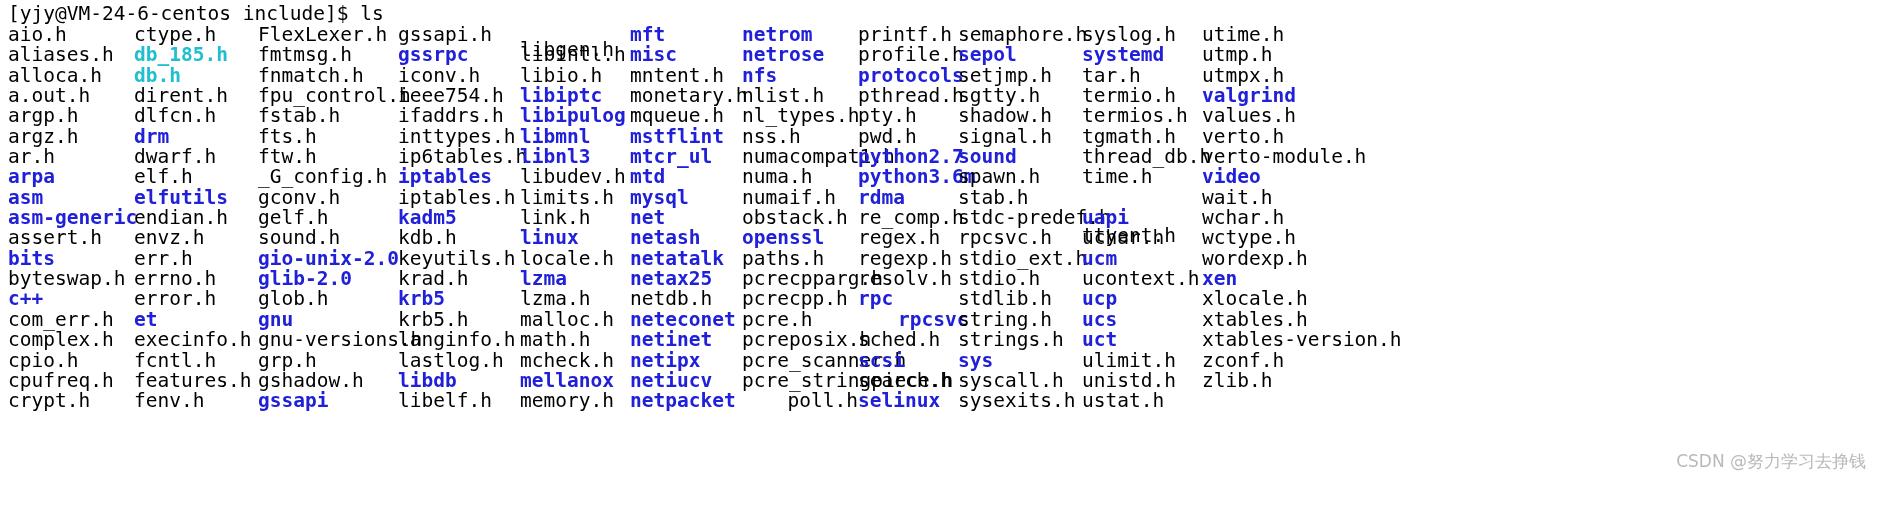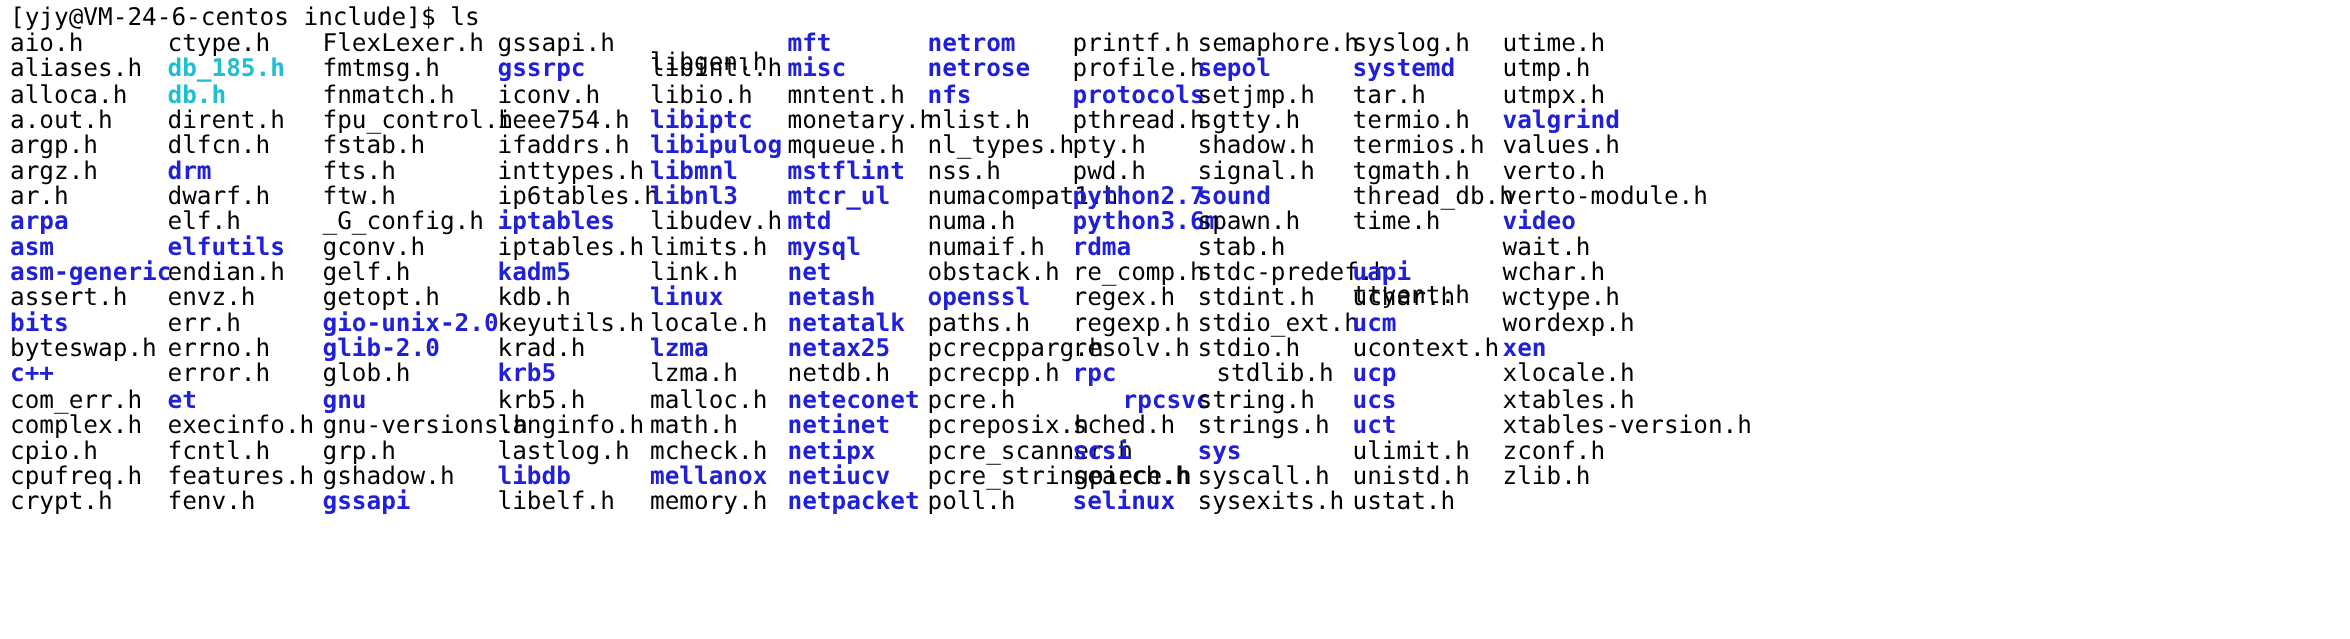--- a/index.html
+++ b/index.html
@@ -130,21 +130,21 @@
       <span class="cell f-file" style="grid-area: 1 / 3;">FlexLexer.h</span>
       <span class="cell f-file" style="grid-area: 2 / 3;">fmtmsg.h</span>
       <span class="cell f-file" style="grid-area: 3 / 3;">fnmatch.h</span>
       <span class="cell f-file" style="grid-area: 4 / 3;">fpu_control.h</span>
       <span class="cell f-file" style="grid-area: 5 / 3;">fstab.h</span>
       <span class="cell f-file" style="grid-area: 6 / 3;">fts.h</span>
       <span class="cell f-file" style="grid-area: 7 / 3;">ftw.h</span>
       <span class="cell f-file" style="grid-area: 8 / 3;">_G_config.h</span>
       <span class="cell f-file" style="grid-area: 9 / 3;">gconv.h</span>
       <span class="cell f-file" style="grid-area: 10 / 3;">gelf.h</span>
-      <span class="cell f-file" style="grid-area: 11 / 3;">getopt.h</span>
+      <span class="cell f-file" style="grid-area: 11 / 3;">sound.h</span>
       <span class="cell f-dir" style="grid-area: 12 / 3;">gio-unix-2.0</span>
       <span class="cell f-dir" style="grid-area: 13 / 3;">glib-2.0</span>
       <span class="cell f-file" style="grid-area: 14 / 3;">glob.h</span>
       <span class="cell f-dir" style="grid-area: 15 / 3;">gnu</span>
       <span class="cell f-file" style="grid-area: 16 / 3;">gnu-versions.h</span>
       <span class="cell f-file" style="grid-area: 17 / 3;">grp.h</span>
       <span class="cell f-file" style="grid-area: 18 / 3;">gshadow.h</span>
       <span class="cell f-dir" style="grid-area: 19 / 3;">gssapi</span>
       <span class="cell f-file" style="grid-area: 1 / 4;">gssapi.h</span>
       <span class="cell f-dir" style="grid-area: 2 / 4;">gssrpc</span>
@@ -214,21 +214,21 @@
       <span class="cell f-file" style="grid-area: 9 / 7;">numaif.h</span>
       <span class="cell f-file" style="grid-area: 10 / 7;">obstack.h</span>
       <span class="cell f-dir" style="grid-area: 11 / 7;">openssl</span>
       <span class="cell f-file" style="grid-area: 12 / 7;">paths.h</span>
       <span class="cell f-file" style="grid-area: 13 / 7;">pcrecpparg.h</span>
       <span class="cell f-file" style="grid-area: 14 / 7;">pcrecpp.h</span>
       <span class="cell f-file" style="grid-area: 15 / 7;">pcre.h</span>
       <span class="cell f-file" style="grid-area: 16 / 7;">pcreposix.h</span>
       <span class="cell f-file" style="grid-area: 17 / 7;">pcre_scanner.h</span>
       <span class="cell f-file" style="grid-area: 18 / 7;">pcre_stringpiece.h</span>
-      <span class="cell f-file" style="grid-area: 19 / 7;">poll.h</span>
+      <span class="cell f-file" style="grid-area: 19 / 7; text-align: right;">poll.h</span>
       <span class="cell f-file" style="grid-area: 1 / 8;">printf.h</span>
       <span class="cell f-file" style="grid-area: 2 / 8;">profile.h</span>
       <span class="cell f-dir" style="grid-area: 3 / 8;">protocols</span>
       <span class="cell f-file" style="grid-area: 4 / 8;">pthread.h</span>
       <span class="cell f-file" style="grid-area: 5 / 8;">pty.h</span>
       <span class="cell f-file" style="grid-area: 6 / 8;">pwd.h</span>
       <span class="cell f-dir" style="grid-area: 7 / 8;">python2.7</span>
       <span class="cell f-dir" style="grid-area: 8 / 8;">python3.6m</span>
       <span class="cell f-dir" style="grid-area: 9 / 8;">rdma</span>
       <span class="cell f-file" style="grid-area: 10 / 8;">re_comp.h</span>
@@ -244,24 +244,24 @@
       <span class="cell f-file" style="grid-area: 1 / 9;">semaphore.h</span>
       <span class="cell f-dir" style="grid-area: 2 / 9;">sepol</span>
       <span class="cell f-file" style="grid-area: 3 / 9;">setjmp.h</span>
       <span class="cell f-file" style="grid-area: 4 / 9;">sgtty.h</span>
       <span class="cell f-file" style="grid-area: 5 / 9;">shadow.h</span>
       <span class="cell f-file" style="grid-area: 6 / 9;">signal.h</span>
       <span class="cell f-dir" style="grid-area: 7 / 9;">sound</span>
       <span class="cell f-file" style="grid-area: 8 / 9;">spawn.h</span>
       <span class="cell f-file" style="grid-area: 9 / 9;">stab.h</span>
       <span class="cell f-file" style="grid-area: 10 / 9;">stdc-predef.h</span>
-      <span class="cell f-file" style="grid-area: 11 / 9;">stdint.h</span>
+      <span class="cell f-file" style="grid-area: 11 / 9;">rpcsvc.h</span>
       <span class="cell f-file" style="grid-area: 12 / 9;">stdio_ext.h</span>
       <span class="cell f-file" style="grid-area: 13 / 9;">stdio.h</span>
-      <span class="cell f-file" style="grid-area: 14 / 9; text-align: center;">stdlib.h</span>
+      <span class="cell f-file" style="grid-area: 14 / 9;">stdlib.h</span>
       <span class="cell f-file" style="grid-area: 15 / 9;">string.h</span>
       <span class="cell f-file" style="grid-area: 16 / 9;">strings.h</span>
       <span class="cell f-dir" style="grid-area: 17 / 9;">sys</span>
       <span class="cell f-file" style="grid-area: 18 / 9;">syscall.h</span>
       <span class="cell f-file" style="grid-area: 19 / 9;">sysexits.h</span>
       <span class="cell f-file" style="grid-area: 1 / 10;">syslog.h</span>
       <span class="cell f-dir" style="grid-area: 2 / 10;">systemd</span>
       <span class="cell f-file" style="grid-area: 3 / 10;">tar.h</span>
       <span class="cell f-file" style="grid-area: 4 / 10;">termio.h</span>
       <span class="cell f-file" style="grid-area: 5 / 10;">termios.h</span>
@@ -294,13 +294,14 @@
       <span class="cell f-dir" style="grid-area: 13 / 11;">xen</span>
       <span class="cell f-file" style="grid-area: 14 / 11;">xlocale.h</span>
       <span class="cell f-file" style="grid-area: 15 / 11;">xtables.h</span>
       <span class="cell f-file" style="grid-area: 16 / 11;">xtables-version.h</span>
       <span class="cell f-file" style="grid-area: 17 / 11;">zconf.h</span>
       <span class="cell f-file" style="grid-area: 18 / 11;">zlib.h</span>
       <span class="cell f-empty" style="grid-area: 19 / 11;"></span>
     </div>
 
 
+  <div class="watermark">CSDN @努力学习去挣钱</div>
 </div>
 
 </body></html>

